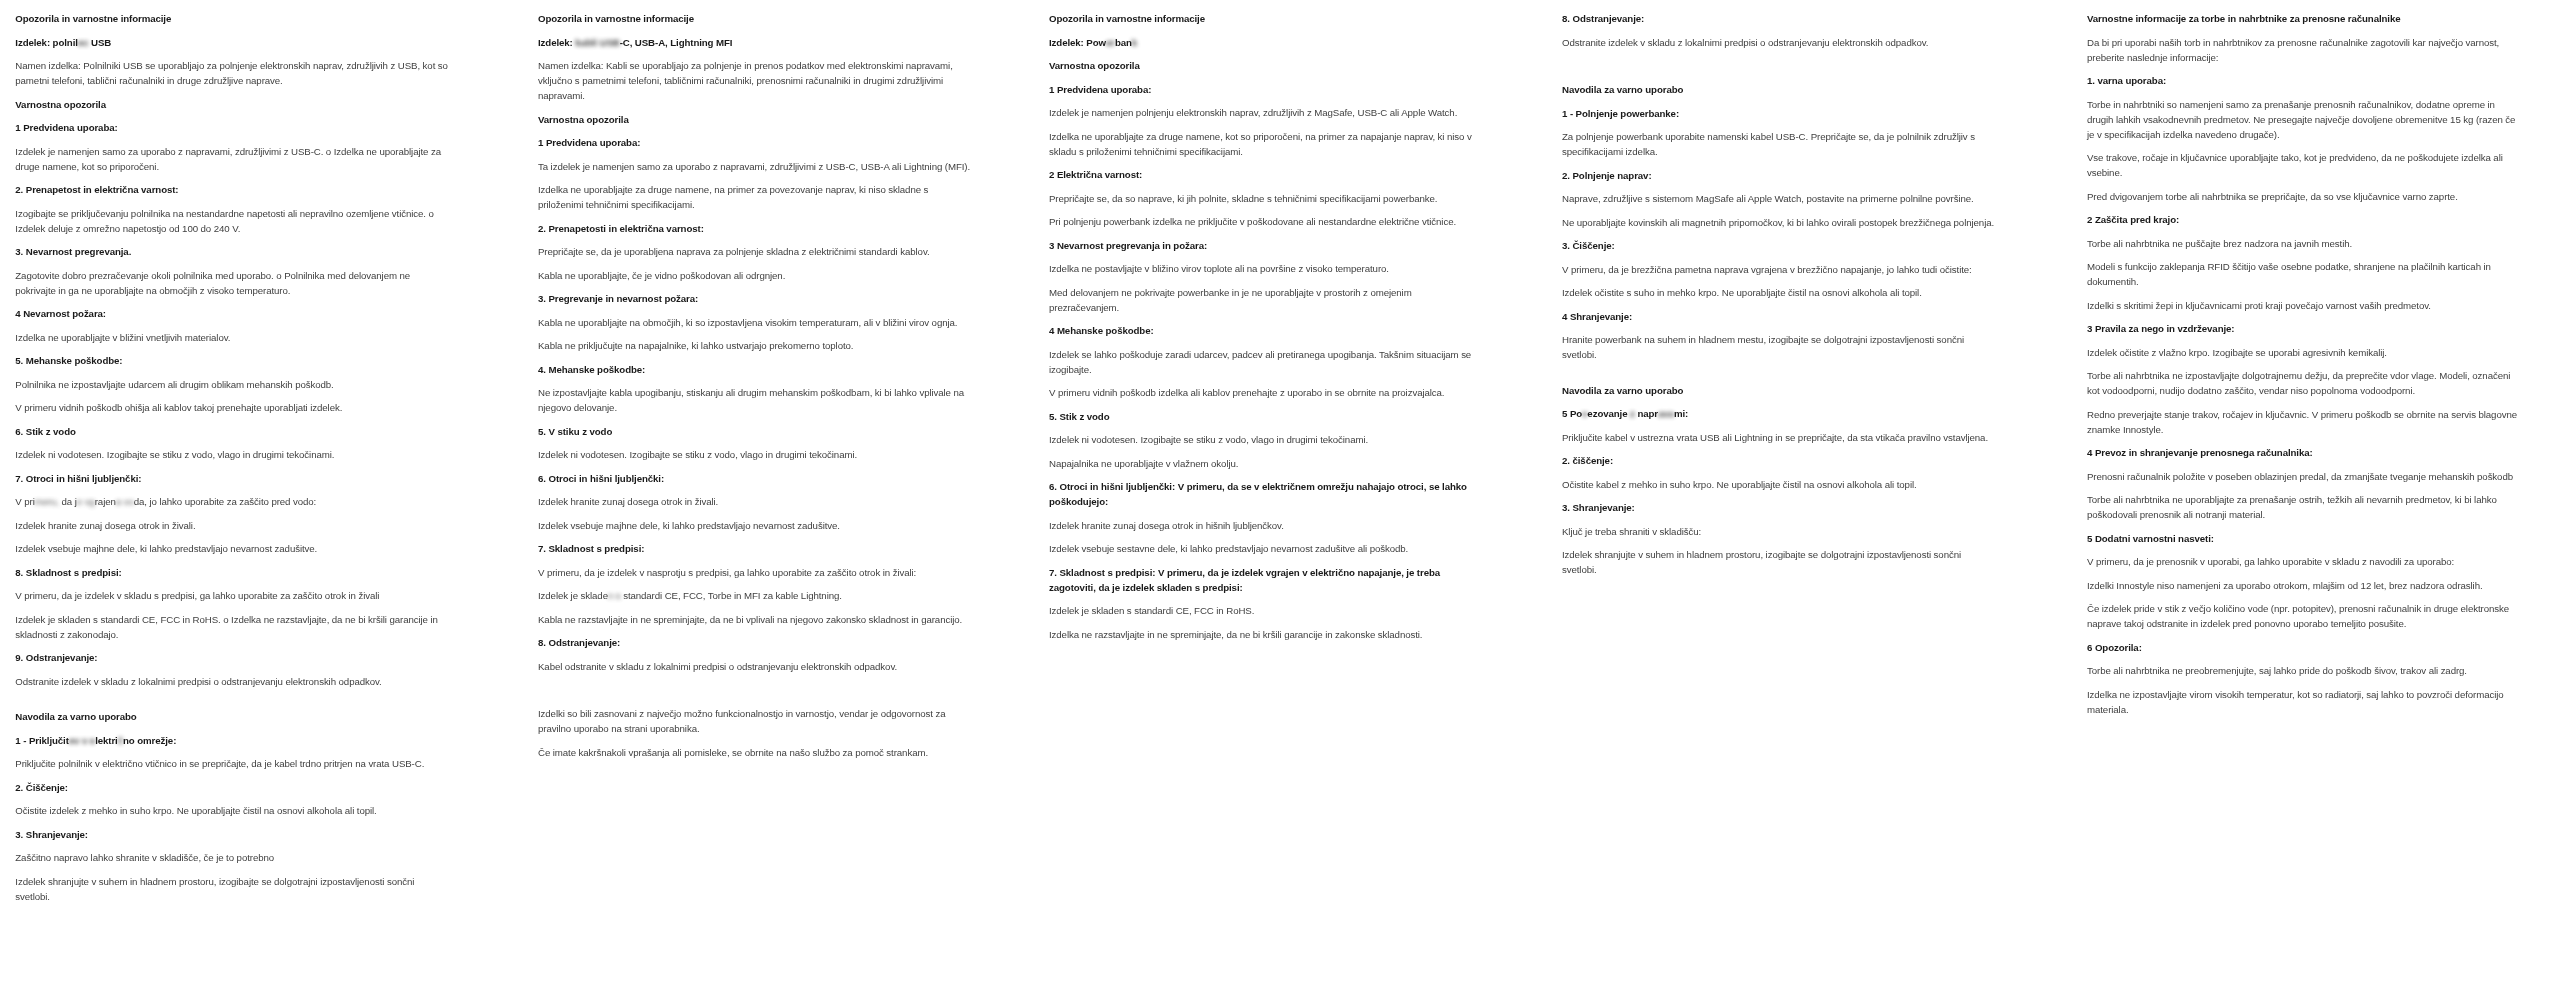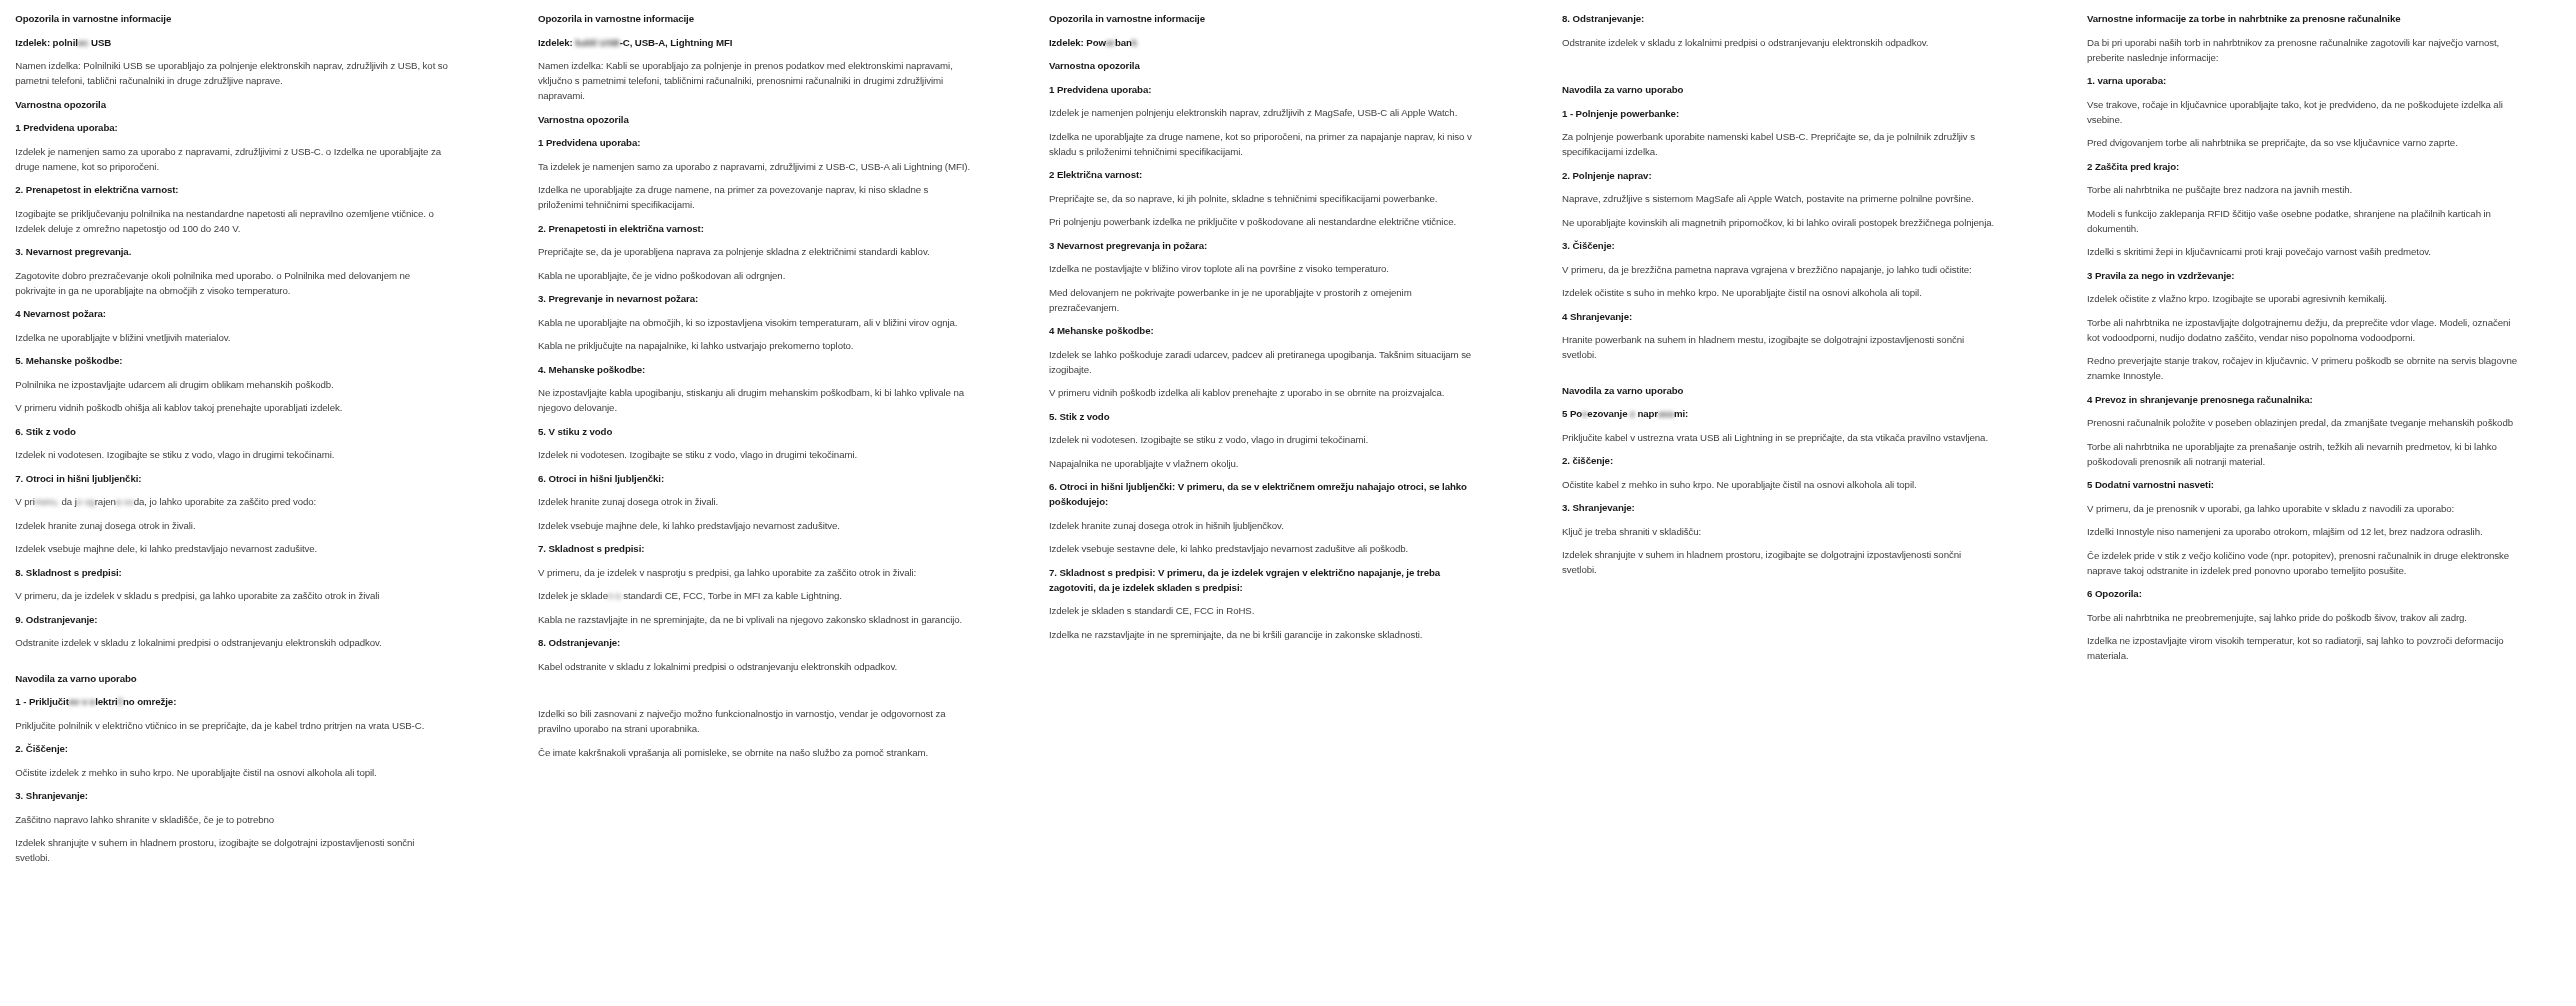--- a/index.html
+++ b/index.html
@@ -67,20 +67,21 @@
       <p class="para">Polnilnika ne izpostavljajte udarcem ali drugim oblikam mehanskih poškodb.</p>
       <p class="para">V primeru vidnih poškodb ohišja ali kablov takoj prenehajte uporabljati izdelek.</p>
       <h3 class="hd">6. Stik z vodo</h3>
       <p class="para">Izdelek ni vodotesen. Izogibajte se stiku z vodo, vlago in drugimi tekočinami.</p>
       <h3 class="hd">7. Otroci in hišni ljubljenčki:</h3>
       <p class="para"><span>V pri</span><span class="blur">meru,</span><span> da j</span><span class="blur">e vg</span><span>rajen</span><span class="blur">a vo</span><span>da, jo lahko uporabite za zaščito pred vodo:</span></p>
       <p class="para">Izdelek hranite zunaj dosega otrok in živali.</p>
       <p class="para">Izdelek vsebuje majhne dele, ki lahko predstavljajo nevarnost zadušitve.</p>
       <h3 class="hd">8. Skladnost s predpisi:</h3>
       <p class="para">V primeru, da je izdelek v skladu s predpisi, ga lahko uporabite za zaščito otrok in živali</p>
+      <p class="para">Izdelek je skladen s standardi CE, FCC in RoHS. o Izdelka ne razstavljajte, da ne bi kršili garancije in skladnosti z zakonodajo.</p>
       <h3 class="hd">9. Odstranjevanje:</h3>
       <p class="para">Odstranite izdelek v skladu z lokalnimi predpisi o odstranjevanju elektronskih odpadkov.</p>
       <div class="gap"></div>
       <h3 class="hd">Navodila za varno uporabo</h3>
       <h3 class="hd"><span>1 - Priključit</span><span class="blur">ev v e</span><span>lektri</span><span class="blur">č</span><span>no omrežje:</span></h3>
       <p class="para">Priključite polnilnik v električno vtičnico in se prepričajte, da je kabel trdno pritrjen na vrata USB-C.</p>
       <h3 class="hd">2. Čiščenje:</h3>
       <p class="para">Očistite izdelek z mehko in suho krpo. Ne uporabljajte čistil na osnovi alkohola ali topil.</p>
       <h3 class="hd">3. Shranjevanje:</h3>
       <p class="para">Zaščitno napravo lahko shranite v skladišče, če je to potrebno</p>
@@ -167,20 +168,21 @@
       <h3 class="hd">2. čiščenje:</h3>
       <p class="para">Očistite kabel z mehko in suho krpo. Ne uporabljajte čistil na osnovi alkohola ali topil.</p>
       <h3 class="hd">3. Shranjevanje:</h3>
       <p class="para">Ključ je treba shraniti v skladišču:</p>
       <p class="para">Izdelek shranjujte v suhem in hladnem prostoru, izogibajte se dolgotrajni izpostavljenosti sončni svetlobi.</p>
     </div>
     <div class="col col-5">
       <h3 class="hd">Varnostne informacije za torbe in nahrbtnike za prenosne računalnike</h3>
       <p class="para">Da bi pri uporabi naših torb in nahrbtnikov za prenosne računalnike zagotovili kar največjo varnost, preberite naslednje informacije:</p>
       <h3 class="hd">1. varna uporaba:</h3>
+      <p class="para">Torbe in nahrbtniki so namenjeni samo za prenašanje prenosnih računalnikov, dodatne opreme in drugih lahkih vsakodnevnih predmetov. Ne presegajte največje dovoljene obremenitve 15 kg (razen če je v specifikacijah izdelka navedeno drugače).</p>
       <p class="para">Vse trakove, ročaje in ključavnice uporabljajte tako, kot je predvideno, da ne poškodujete izdelka ali vsebine.</p>
       <p class="para">Pred dvigovanjem torbe ali nahrbtnika se prepričajte, da so vse ključavnice varno zaprte.</p>
       <h3 class="hd">2 Zaščita pred krajo:</h3>
       <p class="para">Torbe ali nahrbtnika ne puščajte brez nadzora na javnih mestih.</p>
       <p class="para">Modeli s funkcijo zaklepanja RFID ščitijo vaše osebne podatke, shranjene na plačilnih karticah in dokumentih.</p>
       <p class="para">Izdelki s skritimi žepi in ključavnicami proti kraji povečajo varnost vaših predmetov.</p>
       <h3 class="hd">3 Pravila za nego in vzdrževanje:</h3>
       <p class="para">Izdelek očistite z vlažno krpo. Izogibajte se uporabi agresivnih kemikalij.</p>
       <p class="para">Torbe ali nahrbtnika ne izpostavljajte dolgotrajnemu dežju, da preprečite vdor vlage. Modeli, označeni kot vodoodporni, nudijo dodatno zaščito, vendar niso popolnoma vodoodporni.</p>
       <p class="para">Redno preverjajte stanje trakov, ročajev in ključavnic. V primeru poškodb se obrnite na servis blagovne znamke Innostyle.</p>

